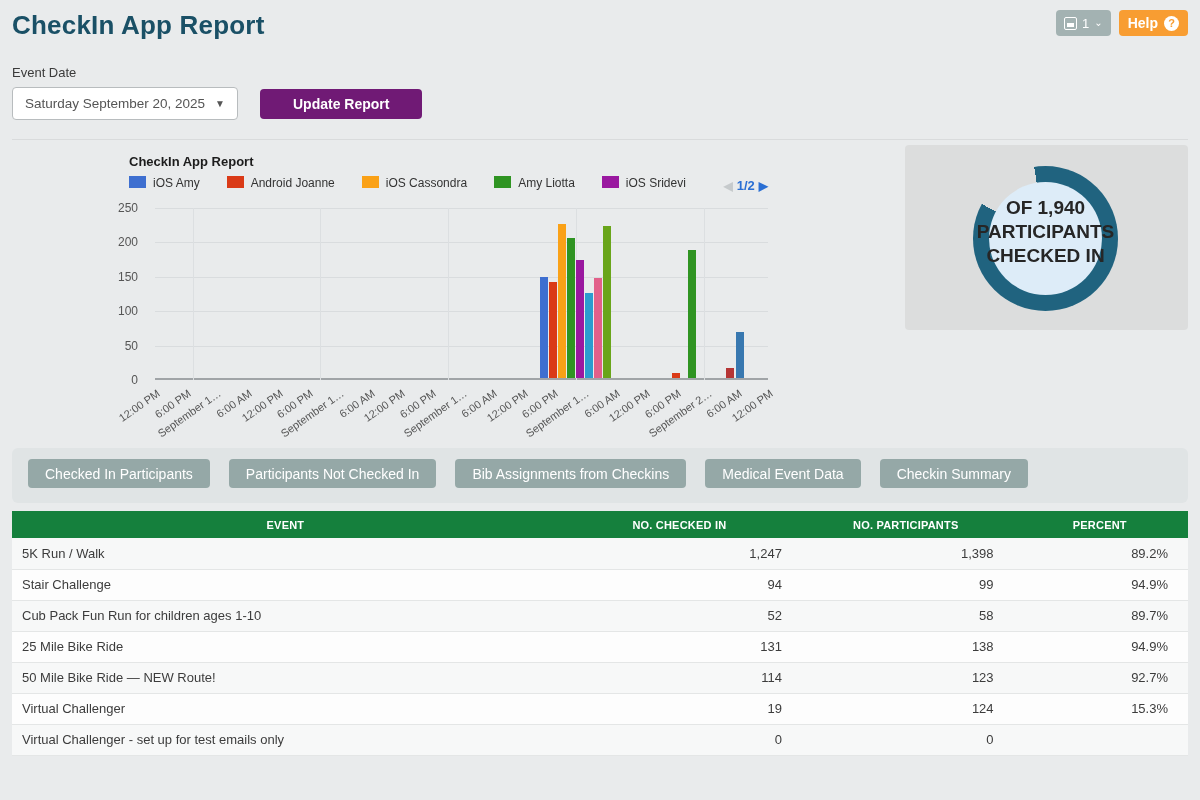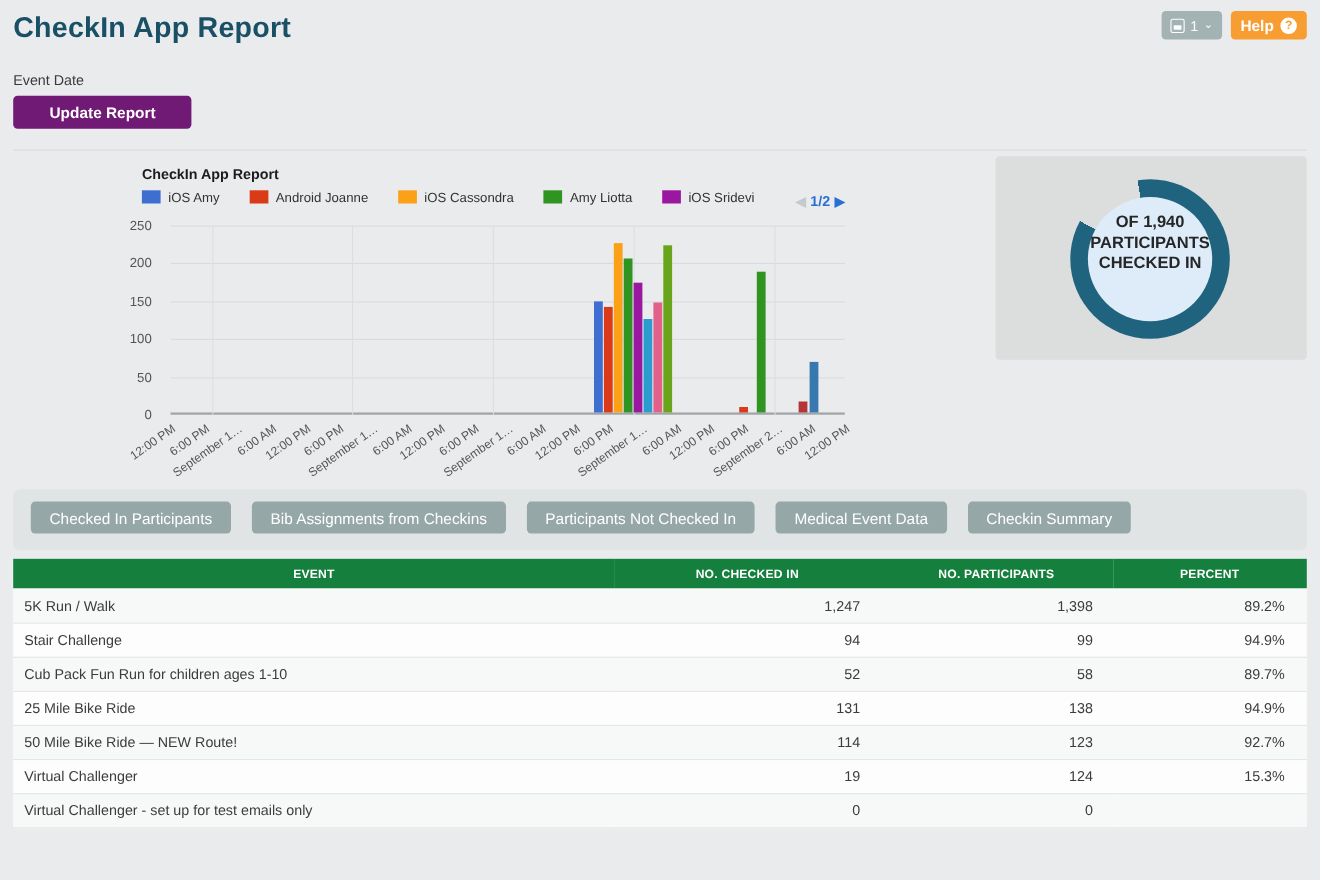--- a/index.html
+++ b/index.html
@@ -43,21 +43,21 @@
   .bar { position:absolute; bottom:2px; width:8px; }
   .xlabels { position:absolute; left:155px; top:243px; width:613px; height:60px; }
   .xlabel { position:absolute; width:112px; text-align:right; font-size:11px; color:#555; transform:rotate(-35deg); transform-origin:100% 0; white-space:nowrap; }
 
   
   .donut-panel { position:absolute; left:905px; top:5px; width:283px; height:185px; background:#dcdddd; border-radius:4px; }
   .donut { position:absolute; left:68px; top:21px; width:145px; height:145px; border-radius:50%; }
   .donut-hole { position:absolute; left:16px; top:16px; width:113px; height:113px; border-radius:50%; background:#ddecf8; }
   .donut-text { position:absolute; left:0; right:0; top:30px; text-align:center; color:#262626; }
   .donut-big { font-size:25px; font-weight:bold; }
-  .donut-line { font-size:15px; font-weight:bold; line-height:1.25; }
+  .donut-line { font-size:19px; font-weight:bold; line-height:1.25; }
 
   
   .csv-panel { margin:0 12px; background:#e0e4e5; border-radius:6px; padding:11px 16px 15px 16px; }
   .csv-title { color:#1a5a75; font-size:17px; font-weight:bold; margin-bottom:10px; }
   .csv-buttons { display:flex; gap:19px; }
   .csv-btn { background:#95a8a7; color:#fff; border:none; border-radius:4px; height:29px; padding:0 17px; font-size:14px; cursor:pointer; white-space:nowrap; }
 
   
   .report-table { margin:8px 12px 0 12px; border-collapse:collapse; width:1176px; table-layout:fixed; background:#fdfdfd; }
   .report-table th { background:#15803d; color:#fff; font-size:11px; font-weight:bold; height:27px; text-align:center; letter-spacing:.2px; }
@@ -82,20 +82,24 @@
     <button class="btn-help">
       <span>Help</span>
       <span class="help-q">?</span>
     </button>
   </div>
 </div>
 
 <div class="filters">
   <div class="field-label">Event Date</div>
   <div class="filter-row">
+    <div class="date-select">
+      <span>Saturday September 20, 2025</span>
+      <span class="caret-down">▼</span>
+    </div>
     <button class="btn-update">Update Report</button>
   </div>
 </div>
 
 <div class="divider"></div>
 
 <div class="chart-section">
   <div class="chart-title">CheckIn App Report</div>
   <div class="legend" id="legend">
       <div class="legend-item">
@@ -189,22 +193,22 @@
         <div class="donut-line">PARTICIPANTS</div>
         <div class="donut-line">CHECKED IN</div>
       </div>
     </div>
   </div>
 </div>
 
 <div class="csv-panel">
   <div class="csv-buttons" id="csvButtons">
       <button class="csv-btn">Checked In Participants</button>
+      <button class="csv-btn">Participants Not Checked In</button>
       <button class="csv-btn">Bib Assignments from Checkins</button>
-      <button class="csv-btn">Participants Not Checked In</button>
       <button class="csv-btn">Medical Event Data</button>
       <button class="csv-btn">Checkin Summary</button>
     </div>
 </div>
 
 <table class="report-table">
   <colgroup>
       <col class="col-event">
       <col class="col-ci">
       <col class="col-pa">

